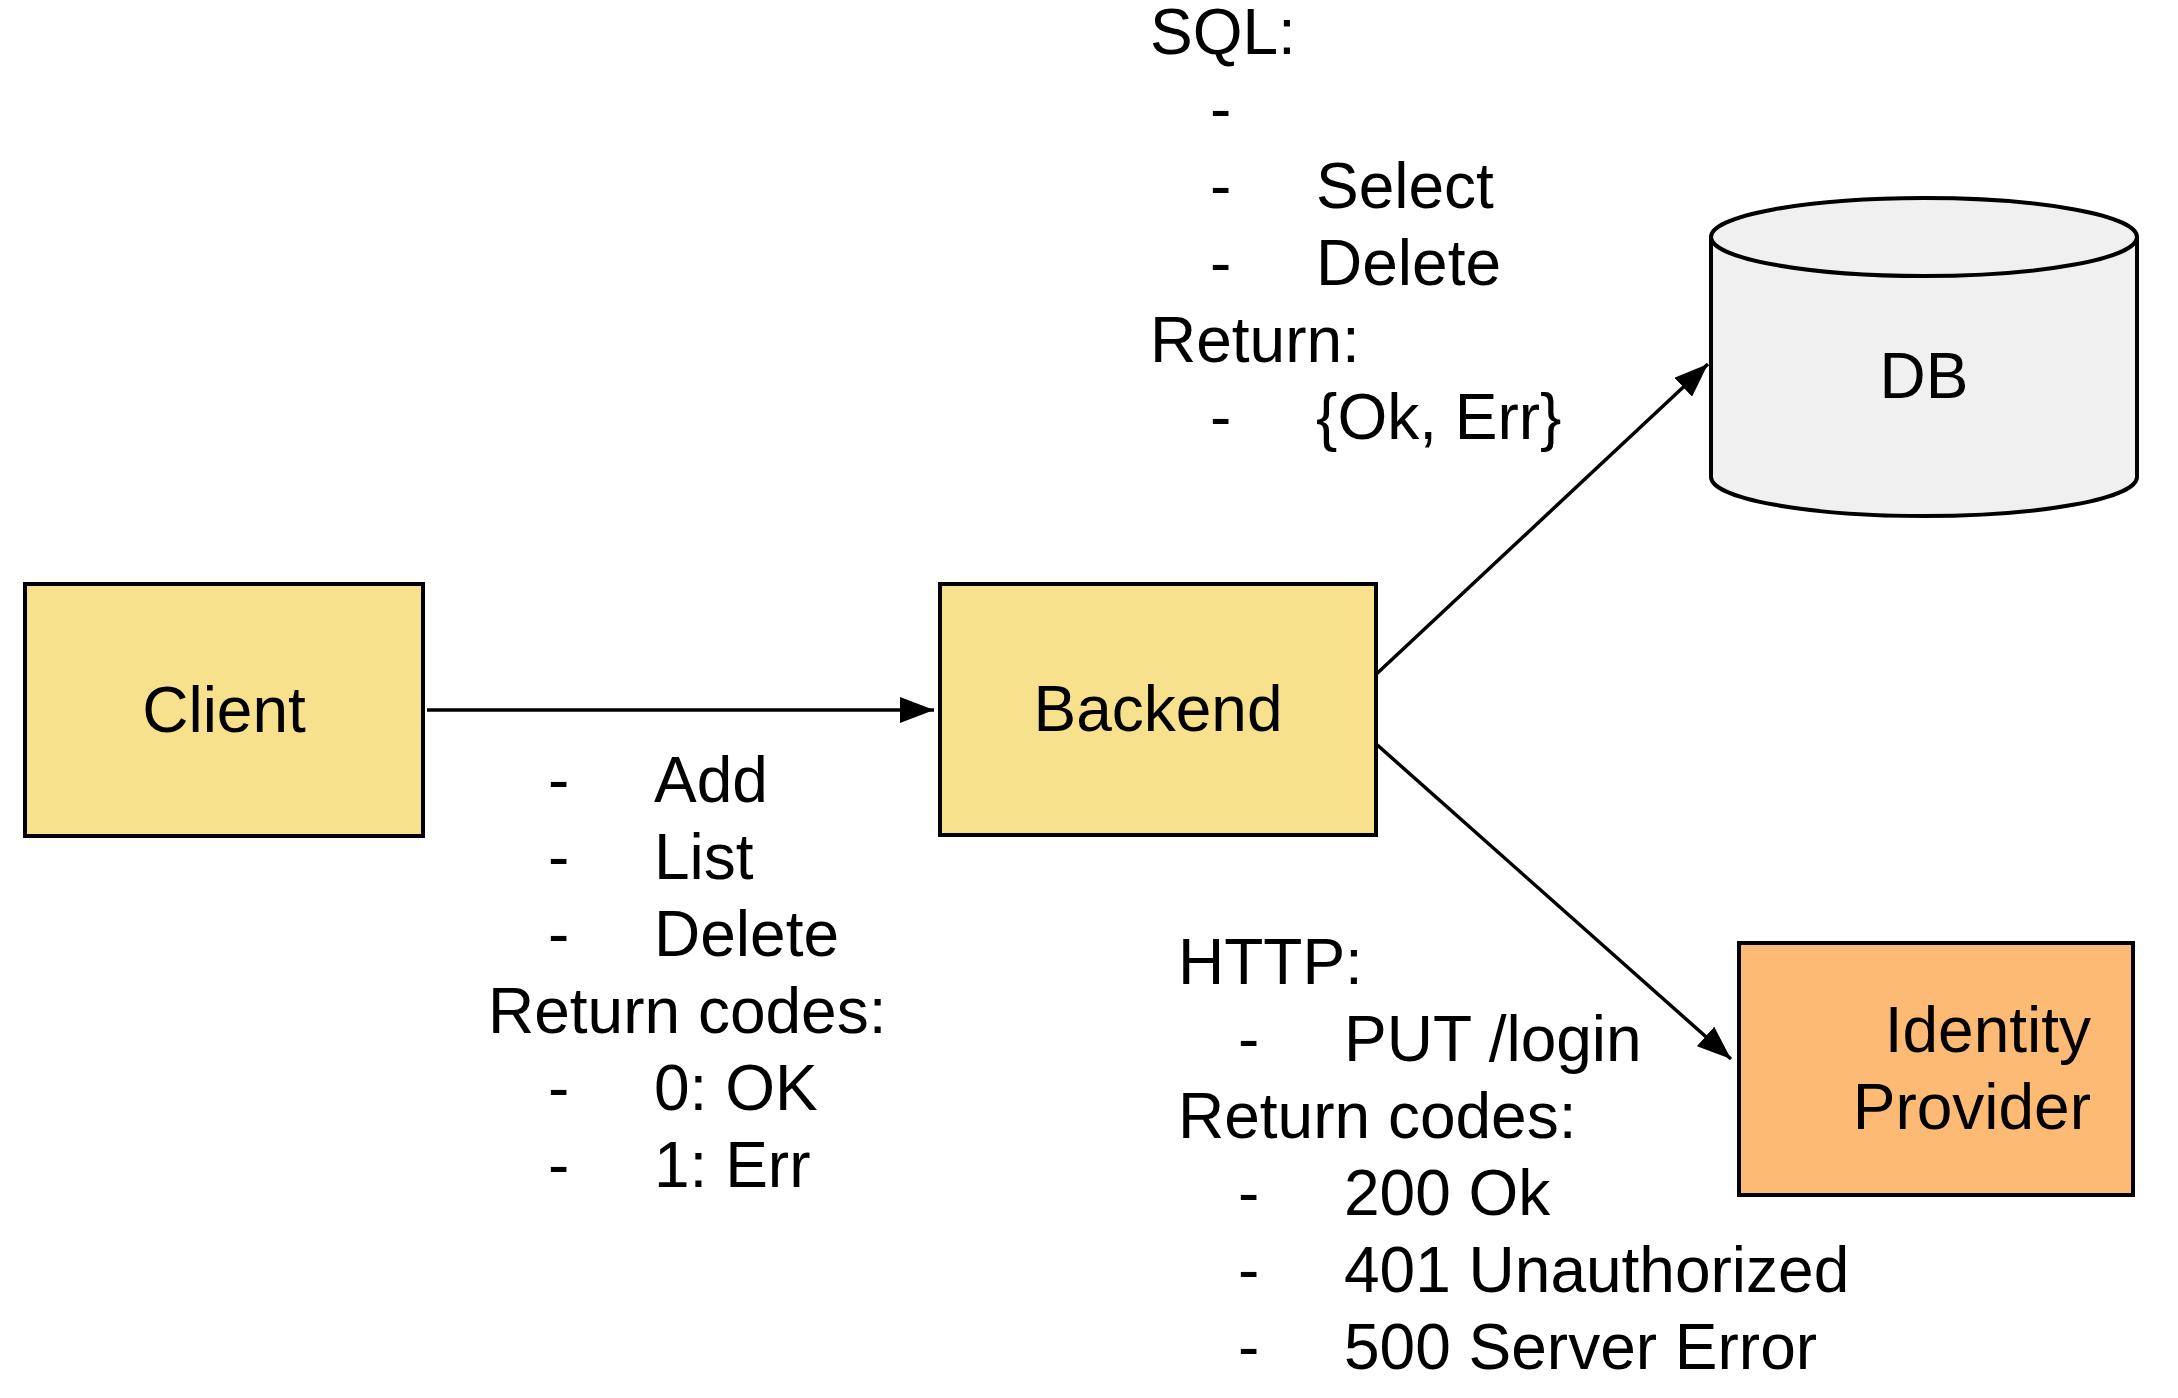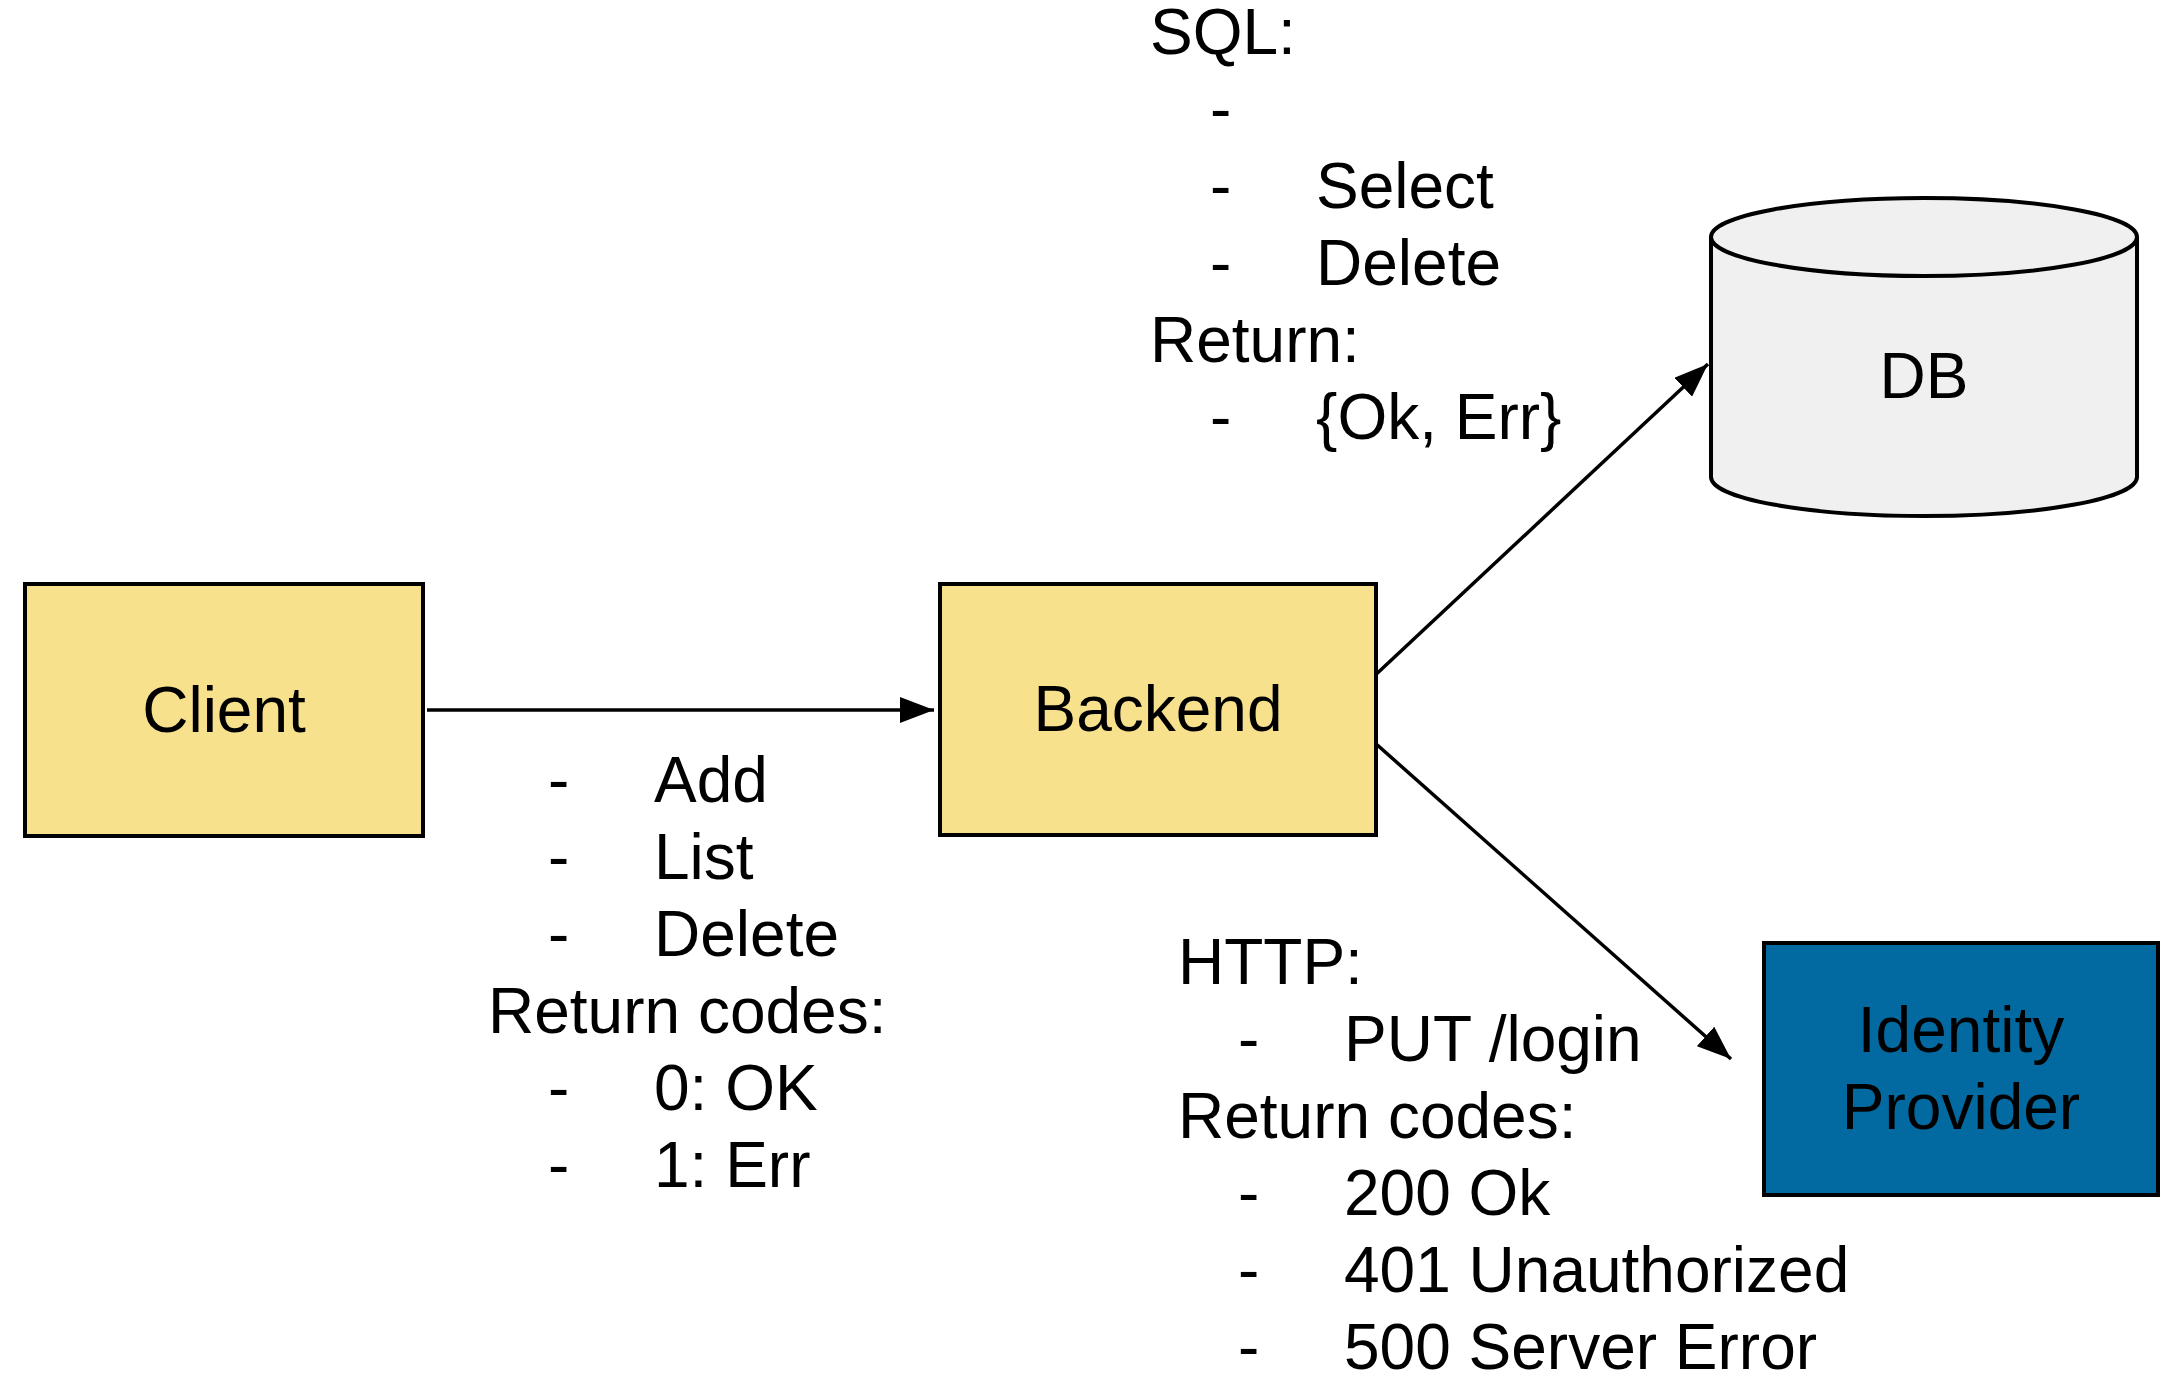--- a/index.html
+++ b/index.html
@@ -34,21 +34,21 @@
     stroke: #000000;
     stroke-width: 4;
   }
   .node {
     position: absolute;
     box-sizing: border-box;
     border: 4px solid #000000;
     display: flex;
     align-items: center;
     justify-content: center;
-    text-align: center;
+    text-align: right;
   }
   .cyl-label {
     position: absolute;
     display: flex;
     align-items: center;
     justify-content: center;
     text-align: center;
   }
   .ann {
     position: absolute;
@@ -91,21 +91,21 @@
   </div>
 
   <div class="node" style="left: 938px; top: 582px; width: 440px; height: 255px; background-color: rgb(247, 225, 141);">
     <span>Backend</span>
   </div>
 
   <div class="cyl-label" style="left:1711px; top:237px; width:426px; height:279px;">
     <span>DB</span>
   </div>
 
-  <div class="node" style="left: 1737px; top: 941px; width: 398px; height: 256px; padding: 13px 40px; background-color: #0369a1; margin-left: 25px;">
+  <div class="node" style="left: 1737px; top: 941px; width: 398px; height: 256px; padding: 13px 40px; background-color: #fdba74;">
     <span>Identity Provider</span>
   </div>
 
   <div class="ann" style="left:1150px; top:-6px;">
     <div>SQL:</div>
     <div class="ann-row">
       <span class="ann-dash">-</span>
     </div>
     <div class="ann-row">
       <span class="ann-dash">-</span>

